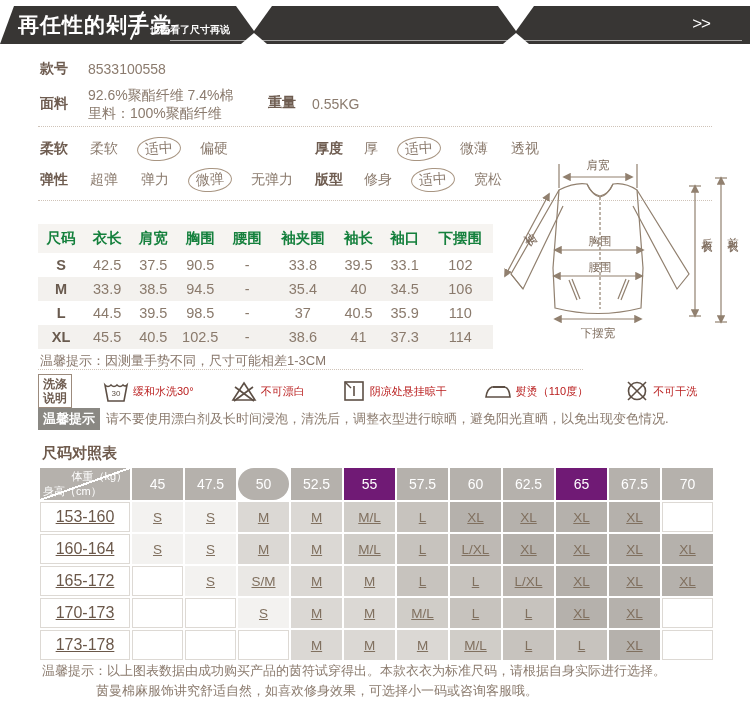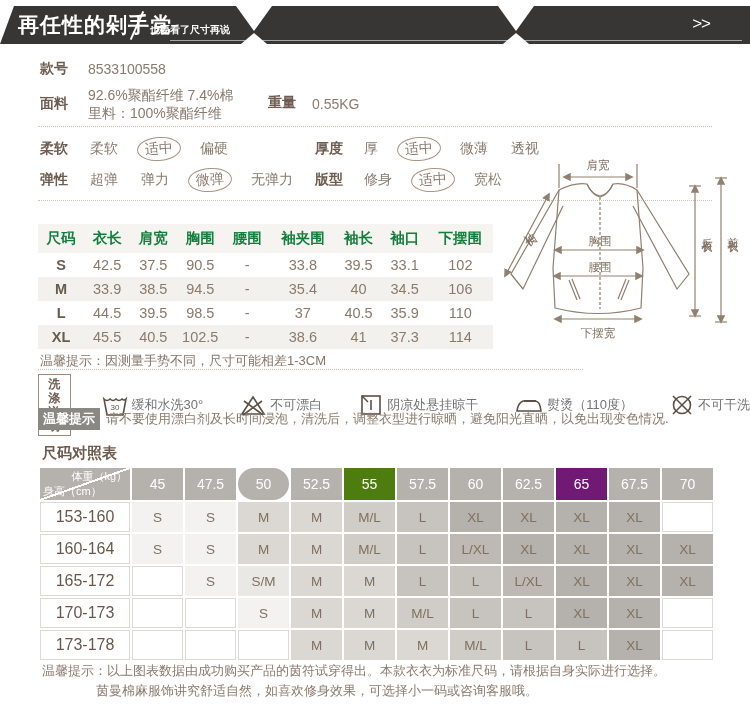--- a/index.html
+++ b/index.html
@@ -39,35 +39,35 @@
   .diagram{position:absolute;left:497px;top:156px;}
   .diagram text{fill:#7e6c5d;font-size:11.5px;font-family:"Liberation Sans","DejaVu Sans",sans-serif;}
   .vtext{writing-mode:vertical-rl;letter-spacing:2px;}
   
   .note{position:absolute;font-size:13px;color:#87766a;}
   .washrow{position:absolute;left:38px;top:374px;display:flex;align-items:center;gap:21px;}
   .washbox{border:1px solid #9c8b7d;color:#6e5c50;font-size:12px;font-weight:bold;
            line-height:14px;padding:2px 4px;text-align:center;margin-right:10px;}
   .washitem{display:flex;align-items:center;margin-right:16px;}
   .washitem svg{margin-right:4px;}
-  .washtext{font-size:13px;color:#737373;white-space:nowrap;}
+  .washtext{font-size:11px;color:#b91c1c;white-space:nowrap;}
   .badge-row{position:absolute;left:38px;top:408px;display:flex;align-items:center;}
   .badge{background:#8a8883;color:#fff;font-size:13px;font-weight:bold;padding:2px 5px;margin-right:6px;}
   .badge-text{font-size:13px;color:#8b7b6e;}
   
   .chart-title{position:absolute;left:42px;top:444px;font-size:15px;font-weight:bold;color:#6e5a4c;}
   table.chart{position:absolute;left:38px;top:466px;border-collapse:separate;border-spacing:2px;
               text-align:center;}
   table.chart th{color:#fff;font-size:14px;font-weight:normal;width:49px;height:30px;}
   table.chart th.corner{width:88px;position:relative;}
   .corner-line{position:absolute;inset:0;
      background:linear-gradient(to bottom right,transparent calc(50% - 1px),#fff calc(50% - 1px),#fff calc(50% + 1px),transparent calc(50% + 1px));}
   .corner-top{position:absolute;top:1px;right:3px;font-size:11px;}
   .corner-bottom{position:absolute;bottom:1px;left:3px;font-size:11px;}
-  table.chart td{height:28px;font-size:13.5px;color:#80705f;}
+  table.chart td{height:28px;font-size:13.5px;color:#80705f;text-decoration:underline;}
   table.chart td.hrow{color:#6b584a;font-size:16px;background:#fff;
                       box-shadow:inset 0 0 0 1px #ddd9d4;}
   table.chart td.empty{background:#fff;box-shadow:inset 0 0 0 1px #ddd9d4;}
   .footnote{position:absolute;font-size:13px;color:#8b7b6e;line-height:20px;}
 </style>
 </head>
 <body>
 
 <div class="page">
 
@@ -273,21 +273,21 @@
         <tr>
           <th class="corner" style="background: rgb(181, 177, 172);">
             <span class="corner-line"></span>
             <span class="corner-top">体重（kg）</span>
             <span class="corner-bottom">身高（cm）</span>
           </th>
           <th style="background: rgb(181, 177, 172);">45</th>
           <th style="background: rgb(181, 177, 172);">47.5</th>
           <th style="background: rgb(181, 177, 172); border-radius: 16px;">50</th>
           <th style="background: rgb(181, 177, 172);">52.5</th>
-          <th style="background: #4d7c0f;">55</th>
+          <th style="background: #701a75;">55</th>
           <th style="background: rgb(181, 177, 172);">57.5</th>
           <th style="background: rgb(181, 177, 172);">60</th>
           <th style="background: rgb(181, 177, 172);">62.5</th>
           <th style="background: #701a75;">65</th>
           <th style="background: rgb(181, 177, 172);">67.5</th>
           <th style="background: rgb(181, 177, 172);">70</th>
         </tr>
         <tr>
           <td class="hrow">153-160</td>
           <td style="background: rgb(243, 242, 240);">S</td>

